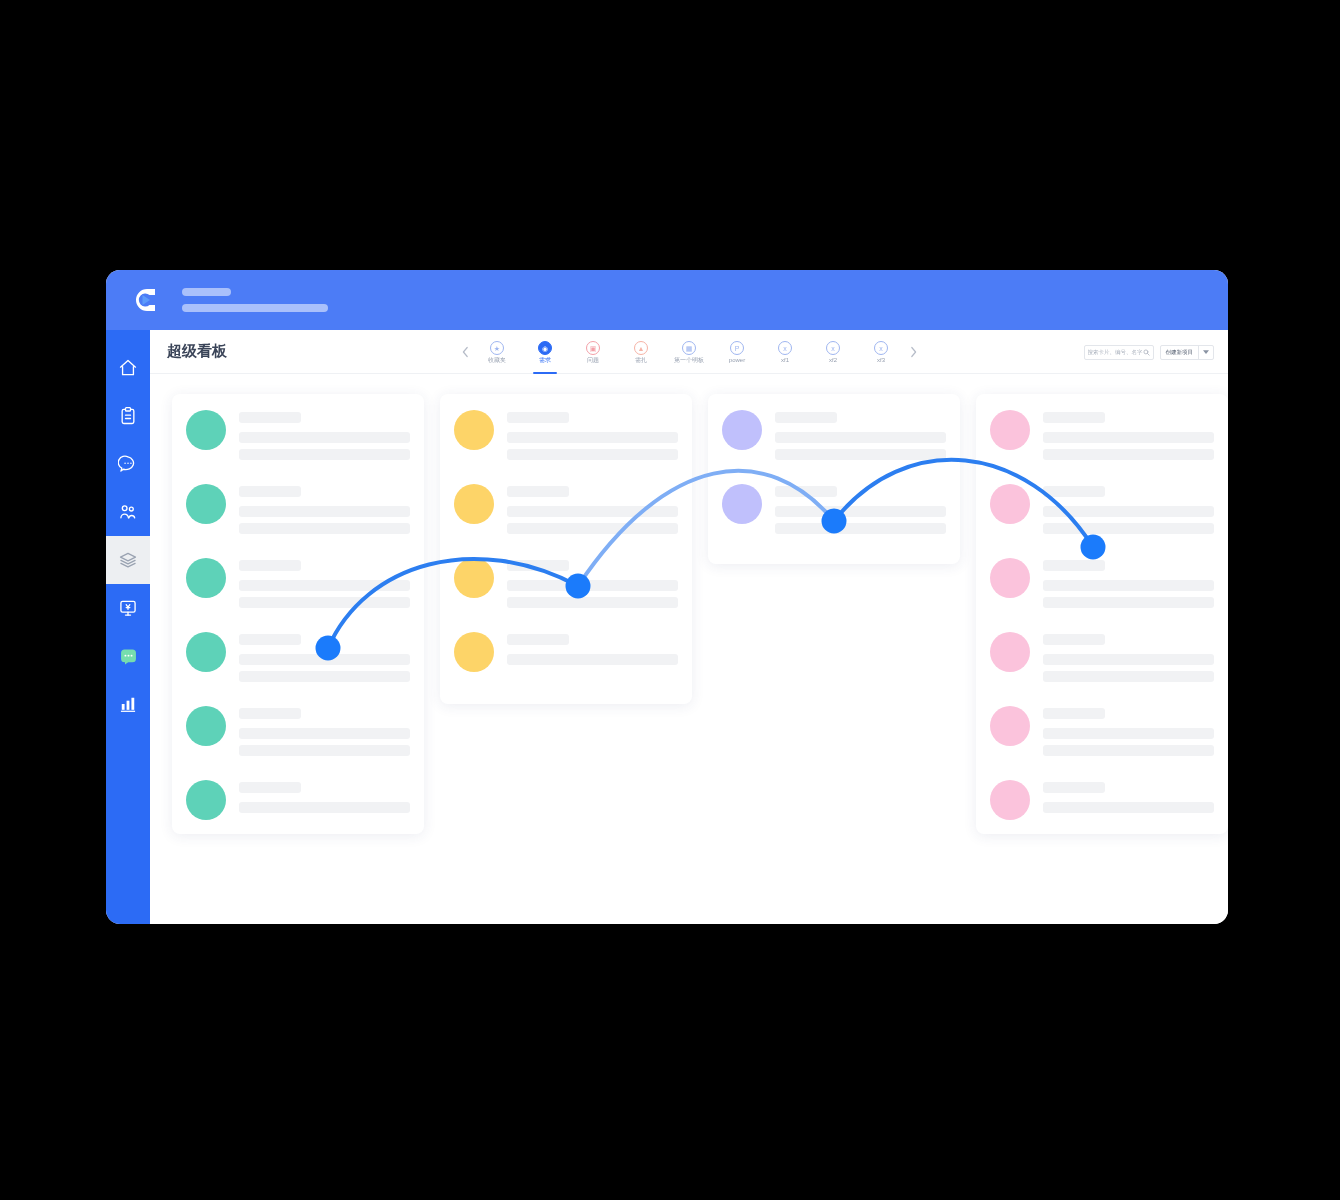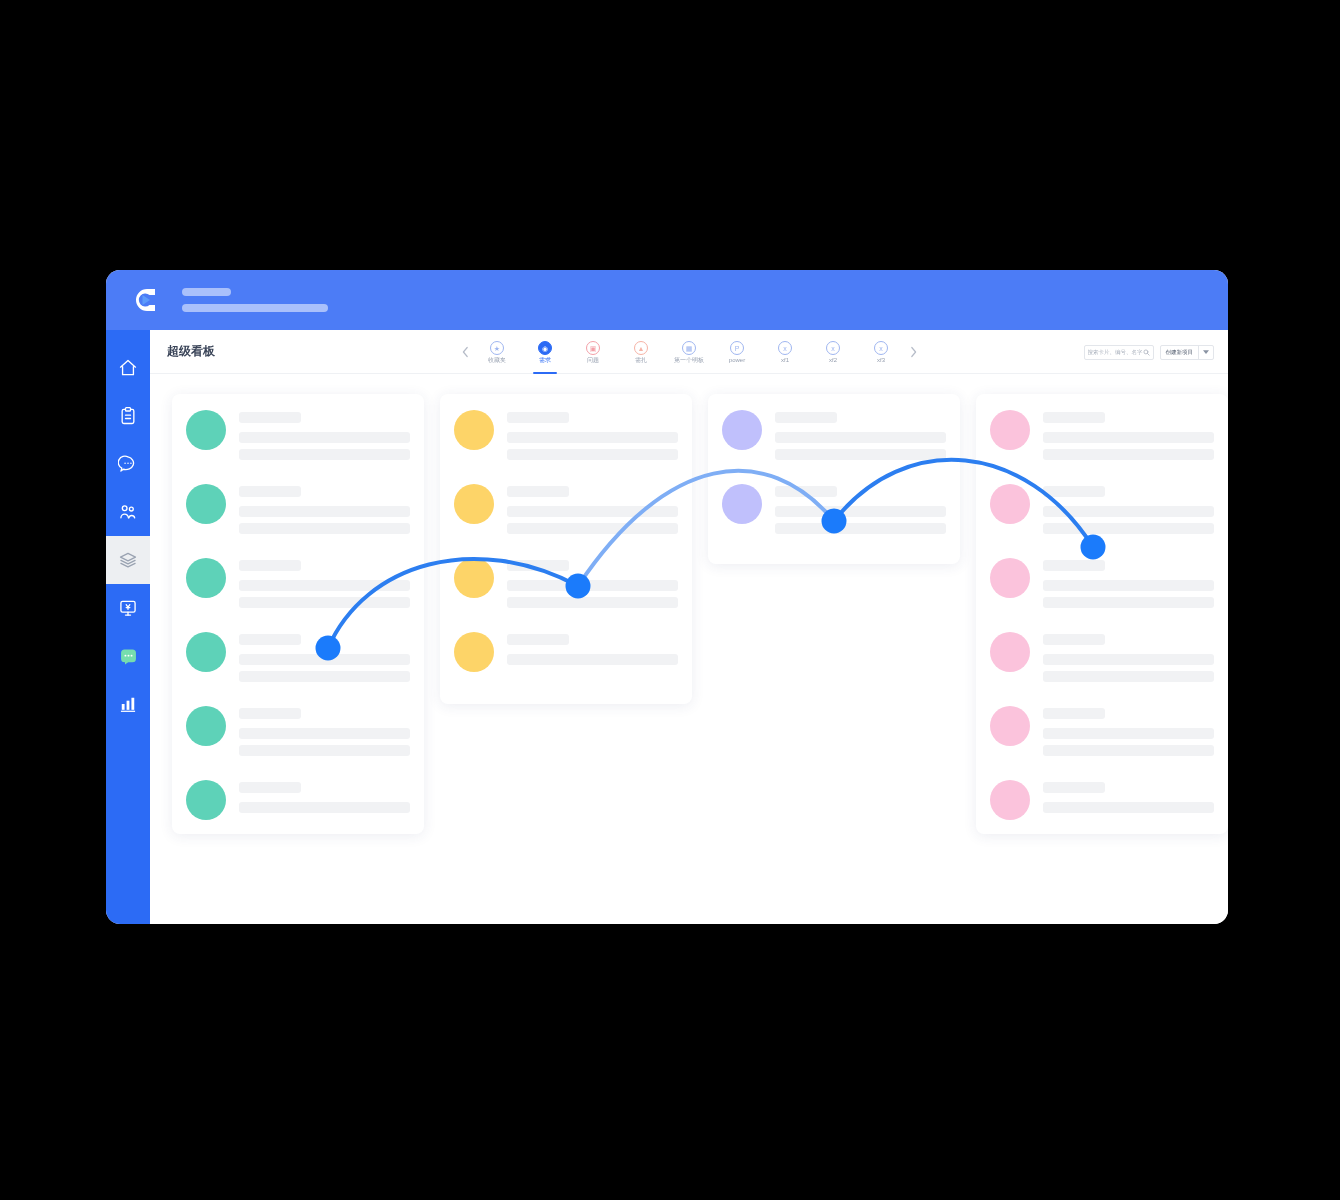--- a/index.html
+++ b/index.html
@@ -66,21 +66,21 @@
   }
 
   
   #board-header {
     position: absolute; left: 0; top: 0;
     width: 100%; height: 44px;
     border-bottom: 1px solid #EFF1F4;
     display: flex; align-items: center;
   }
   #board-title {
-    font-size: 12px; color: #3A4458; font-weight: bold;
+    font-size: 15px; color: #3A4458; font-weight: bold;
     margin-left: 17px; white-space: nowrap;
   }
 
   
   #tabs-strip {
     position: absolute; left: 50%; transform: translateX(-50%);
     top: 0; height: 44px;
     display: flex; align-items: center; gap: 0;
   }
   .tab-arrow {

